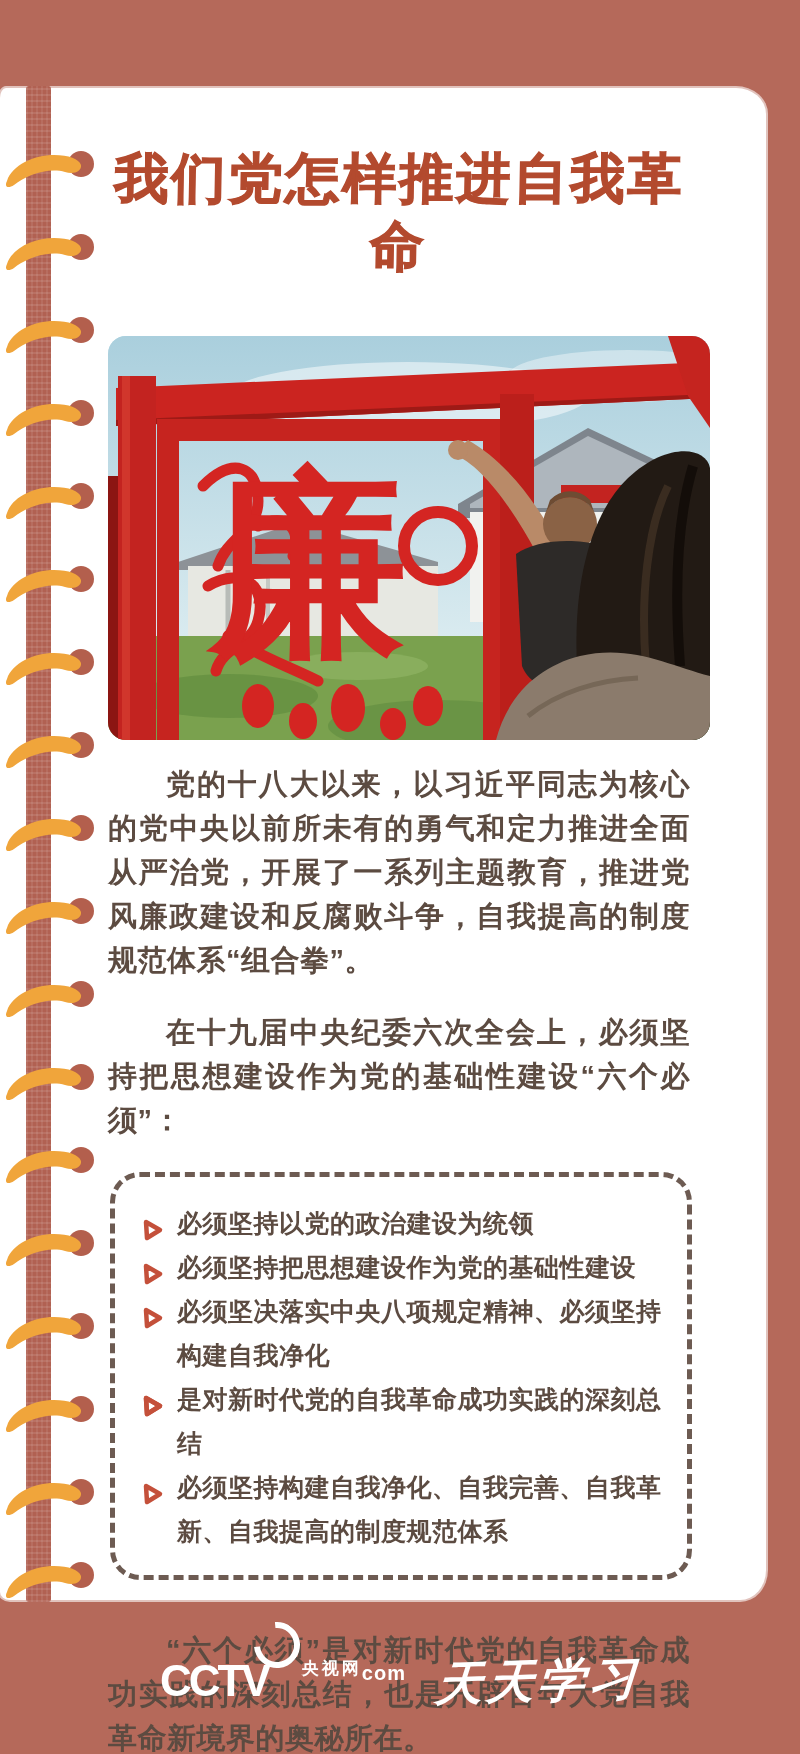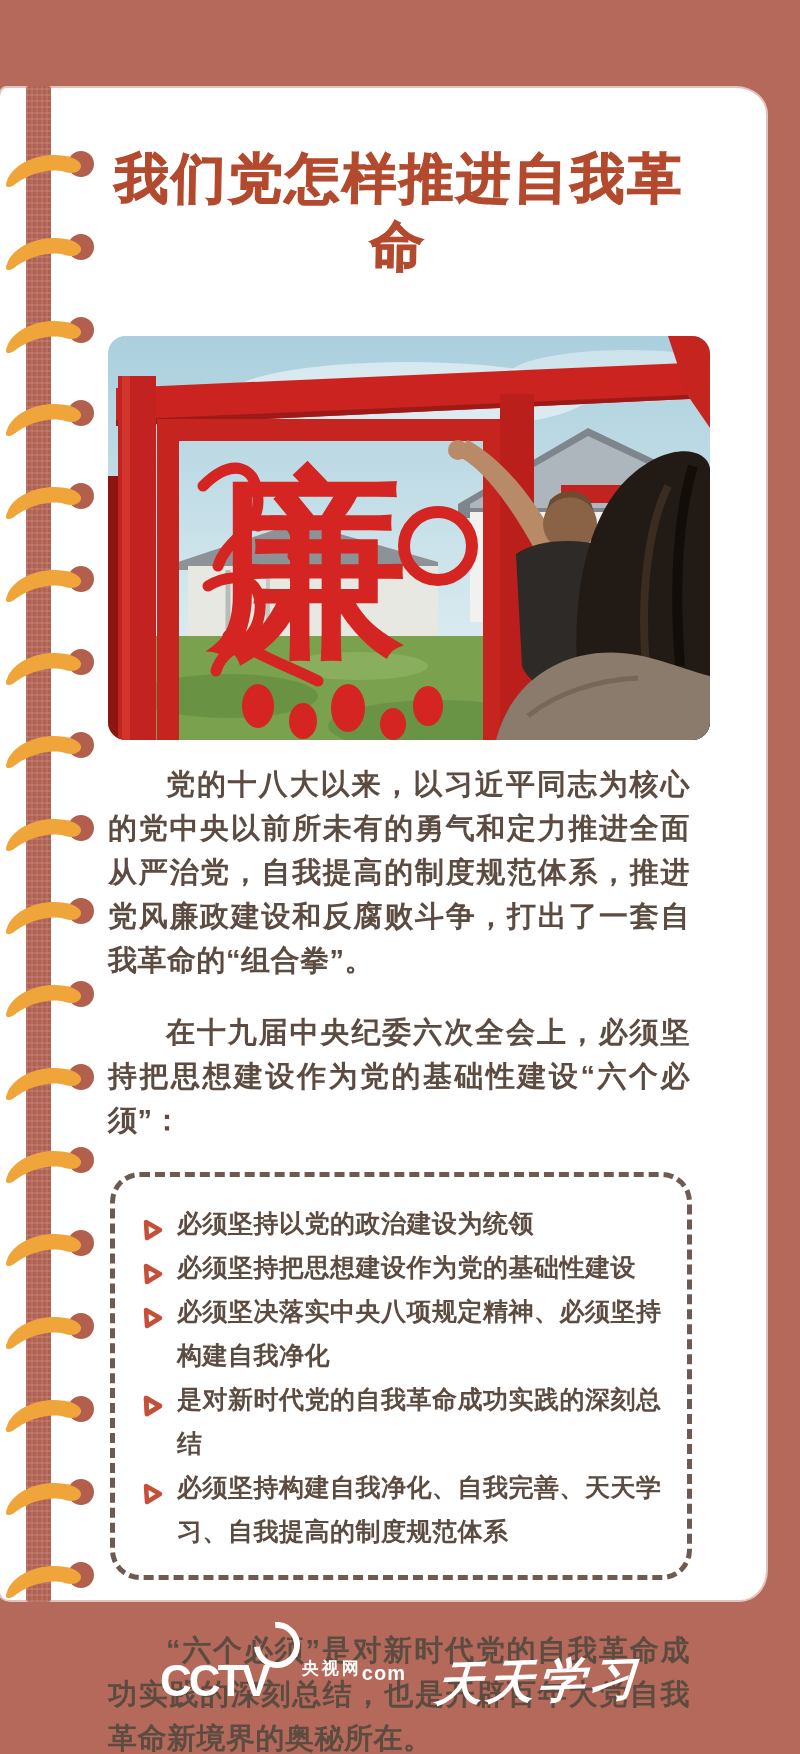--- a/index.html
+++ b/index.html
@@ -241,21 +241,21 @@
         <g>
           <path d="M478,404 C458,300 468,192 520,142 C558,106 598,110 602,132 L602,404 Z" fill="#221a14"></path>
           <path d="M560,150 C540,190 532,260 538,330" stroke="#3a2c20" stroke-width="8" fill="none"></path>
           <path d="M585,130 C570,180 566,250 572,330" stroke="#130d09" stroke-width="10" fill="none"></path>
           <path d="M388,404 C400,358 432,330 472,320 C524,308 562,330 602,340 L602,404 Z" fill="#8b7b6c"></path>
           <path d="M420,380 C450,356 490,344 530,342" stroke="#766757" stroke-width="5" fill="none"></path>
         </g>
       </svg>
     </div>
 
-    <p class="para">党的十八大以来，以习近平同志为核心的党中央以前所未有的勇气和定力推进全面从严治党，自我提高的制度规范体系，推进党风廉政建设和反腐败斗争，打出了一套自我革命的“组合拳”。</p>
+    <p class="para">党的十八大以来，以习近平同志为核心的党中央以前所未有的勇气和定力推进全面从严治党，开展了一系列主题教育，推进党风廉政建设和反腐败斗争，自我提高的制度规范体系“组合拳”。</p>
     <p class="para second">在十九届中央纪委六次全会上，必须坚持把思想建设作为党的基础性建设“六个必须”：</p>
 
     <div class="dashed-box">
       <ul class="musts">
         <li>
           <span class="tri"><svg width="24" height="24" viewBox="0 0 24 24">
                 <path d="M5,4 L19,12 L6,20 Z" fill="none" stroke="#c4503a" stroke-width="4.5" stroke-linejoin="round"></path>
               </svg></span>
           <span>必须坚持以党的政治建设为统领</span>
         </li>
@@ -279,21 +279,21 @@
         <li>
           <span class="tri"><svg width="24" height="24" viewBox="0 0 24 24">
                 <path d="M5,4 L19,12 L6,20 Z" fill="none" stroke="#c4503a" stroke-width="4.5" stroke-linejoin="round"></path>
               </svg></span>
           <span>是对新时代党的自我革命成功实践的深刻总结</span>
         </li>
         <li>
           <span class="tri"><svg width="24" height="24" viewBox="0 0 24 24">
                 <path d="M5,4 L19,12 L6,20 Z" fill="none" stroke="#c4503a" stroke-width="4.5" stroke-linejoin="round"></path>
               </svg></span>
-          <span>必须坚持构建自我净化、自我完善、天天学习、自我提高的制度规范体系</span>
+          <span>必须坚持构建自我净化、自我完善、自我革新、自我提高的制度规范体系</span>
         </li>
       </ul>
     </div>
 
     <p class="closing">“六个必须”是对新时代党的自我革命成功实践的深刻总结，也是开辟百年大党自我革命新境界的奥秘所在。</p>
   </div>
 </div>
 
 <div class="footer">
   <div class="cctv">

